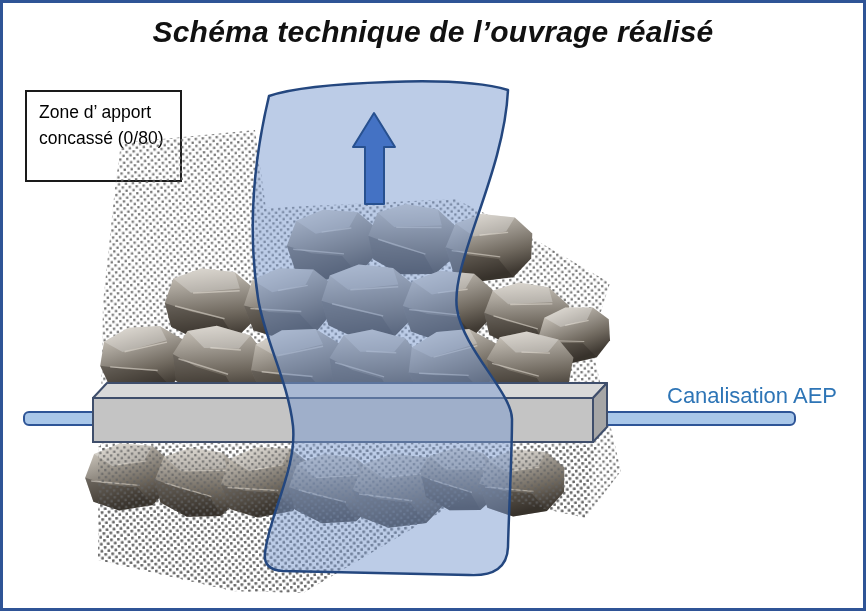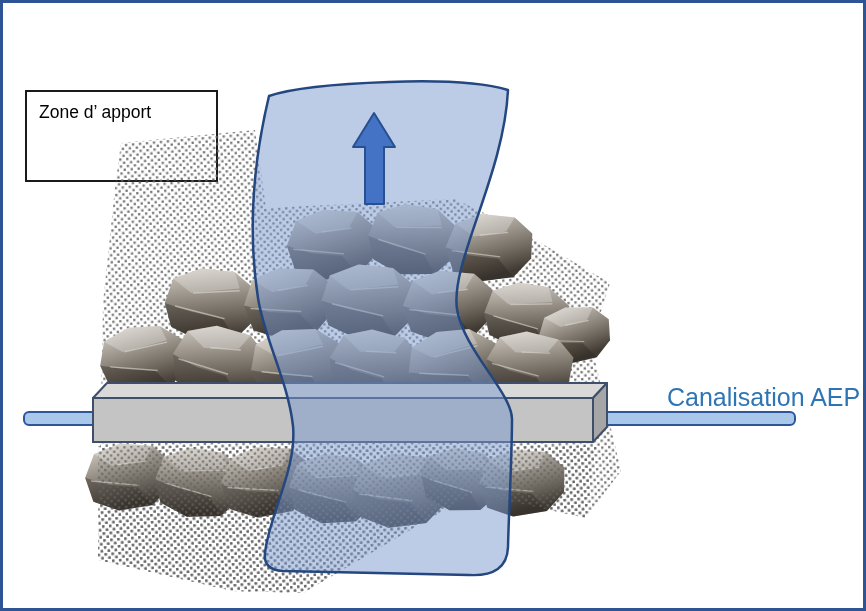--- a/index.html
+++ b/index.html
@@ -7,38 +7,39 @@
     position:relative;width:866px;height:611px;box-sizing:border-box;
     border:3px solid var(--frame-border,#2F5496);background:#fff;overflow:hidden;
     font-family:"Liberation Sans",sans-serif;
   }
   .title{
     position:absolute;top:12px;left:0;right:0;z-index:4;text-align:center;
     font-size:30px;font-weight:bold;font-style:italic;color:var(--title-color,#111);
     letter-spacing:.2px;
   }
   .callout{
-    position:absolute;left:22px;top:87px;width:193px;height:92px;z-index:1;
+    position:absolute;left:22px;top:87px;width:157px;height:92px;z-index:1;
     background:#fff;border:2px solid #1a1a1a;box-sizing:border-box;
     padding:7px 0 0 12px;font-size:17.5px;line-height:1.5;color:#000;
   }
   .callout div{white-space:nowrap;}
   svg.scene{position:absolute;left:0;top:0;z-index:2;}
   .pipe-label{
     position:absolute;left:664px;top:380px;z-index:3;
-    font-size:25px;color:var(--label-blue,#2E75B6);text-align:right;
+    font-size:22px;color:var(--label-blue,#2E75B6);text-align:right;
   }
 </style>
 </head>
 <body>
 
 <div class="frame">
 
   <div class="callout">
     <div>Zone d’ apport</div>
+    <div>concassé (0/80)</div>
   </div>
 
   <svg class="scene" width="860" height="605" viewBox="0 0 860 605">
     <defs>
       <pattern id="dots" width="7" height="7" patternUnits="userSpaceOnUse" patternTransform="rotate(-5)">
         <rect x="0.6" y="0.6" width="2.3" height="2.3" fill="#636363" opacity="0.9"></rect>
         <rect x="4.1" y="4.1" width="2.3" height="2.3" fill="#636363" opacity="0.9"></rect>
       </pattern>
       <linearGradient id="rockGrad" x1="0" y1="0" x2="0.25" y2="1">
         <stop offset="0" stop-color="#d9d3c9"></stop>
@@ -107,16 +108,17 @@
          Q 504,574 505,544
          C 506,503 509,453 509,416
          C 509,390 460,346 454,306
          C 447,260 501,172 505,87
          Q 468,76 386,79
          Q 298,82 266,93 Z" fill="var(--curtain-fill,#7A9AD0)" fill-opacity="0.5" stroke="var(--curtain-border,#24477F)" stroke-width="2.5" stroke-linejoin="round"></path>
 
     <polygon points="371,110 392,144 381,144 381,201 362,201 362,144 350,144" fill="var(--accent-blue,#4472C4)" stroke="var(--arrow-border,#27508F)" stroke-width="2" stroke-linejoin="round"></polygon>
   </svg>
 
+  <div class="title">Schéma technique de l’ouvrage réalisé</div>
 
   <div class="pipe-label">Canalisation AEP</div>
 
 </div>
 
 </body></html>

